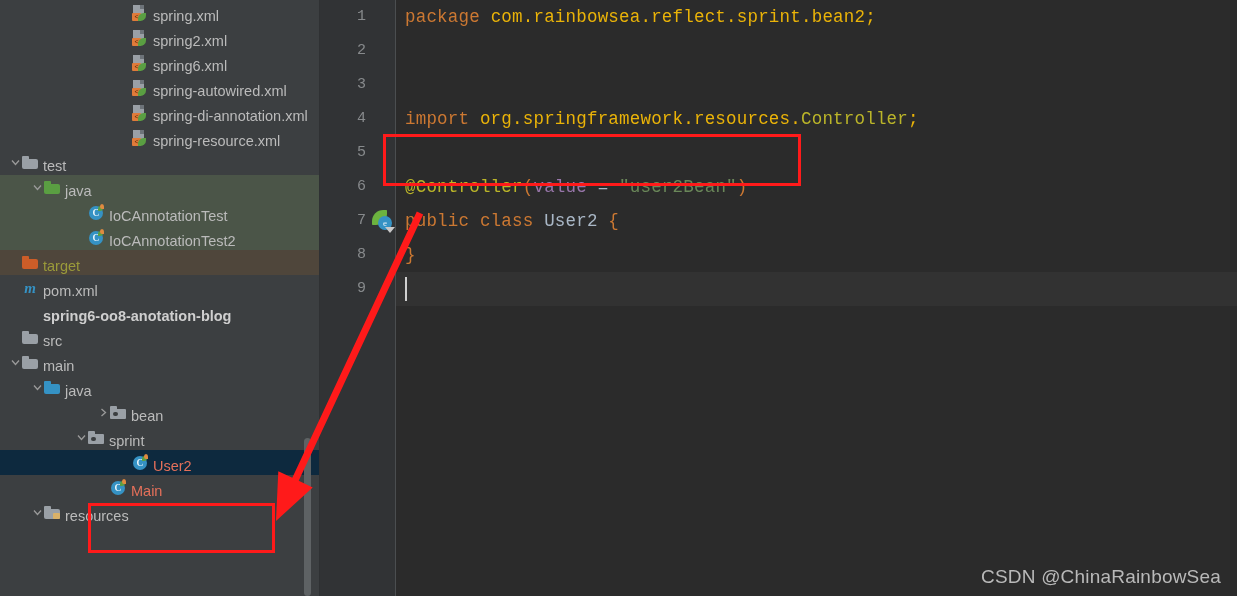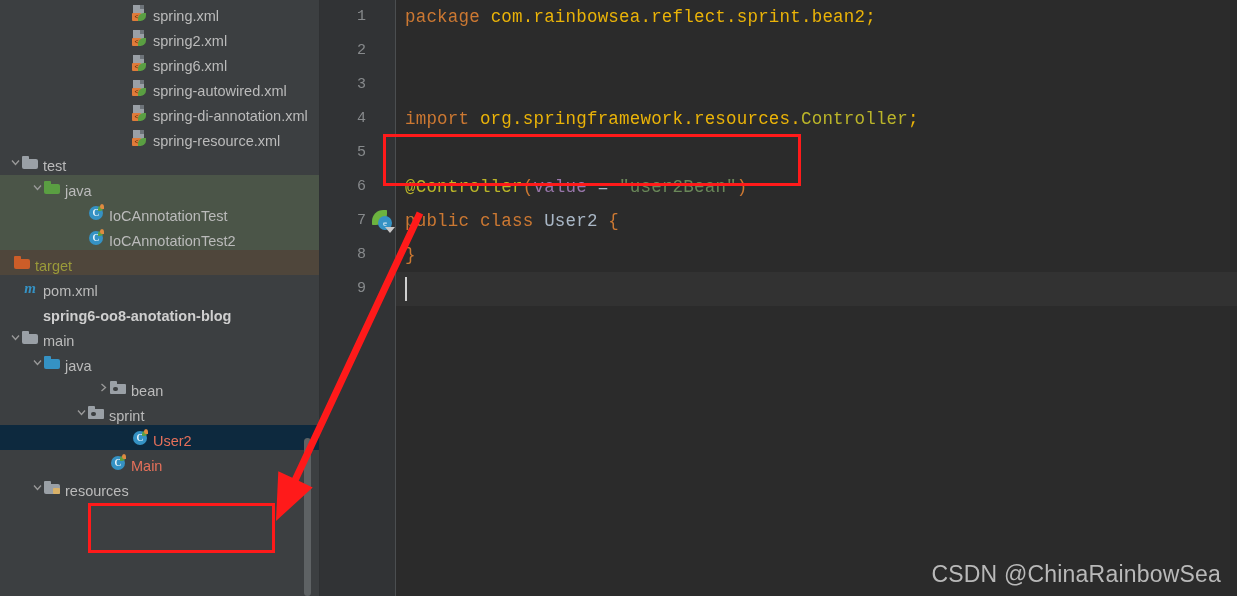--- a/index.html
+++ b/index.html
@@ -140,21 +140,21 @@
   .anno-box {
     position: absolute;
     border: 3px solid #ff1a1a;
     pointer-events: none;
   }
   #anno-arrow { position: absolute; left: 0; top: 0; width: 1237px; height: 596px; pointer-events: none; }
 
   
   #watermark {
     position: absolute; right: 16px; bottom: 8px;
-    color: #b9b9b9; font-size: 23px;
+    color: #b9b9b9; font-size: 19px;
     font-family: "Liberation Sans", sans-serif;
     letter-spacing: 0.2px;
   }
 </style>
 </head>
 <body>
 
 <div id="app">
 
   <div id="sidebar">
@@ -258,37 +258,45 @@
           <span class="arrow empty"></span>
           <span class="ic ic-class">
             <span class="c-circ">C</span>
             <span class="c-leaf">
               <span class="lf-g"></span>
               <span class="lf-o"></span>
             </span>
           </span>
           <span class="tree-label">IoCAnnotationTest2</span>
         </div>
-        <div class="tree-row src-target" style="padding-left: 0;">
+        <div class="tree-row src-target" style="padding-left: 8px;">
           <span class="arrow empty"></span>
           <span class="ic ic-folder orange">
             <span class="f-t"></span>
             <span class="f-b"></span>
           </span>
           <span class="tree-label target">target</span>
         </div>
         <div class="tree-row" style="padding-left: 8px;">
           <span class="arrow empty"></span>
           <span class="ic ic-m">m</span>
           <span class="tree-label">pom.xml</span>
         </div>
         <div class="tree-row" style="padding-left: 8px;">
           <span class="arrow empty"></span>
           <span class="ic" style="width:16px;height:16px"></span>
           <span class="tree-label bold">spring6-oo8-anotation-blog</span>
+        </div>
+        <div class="tree-row" style="padding-left: 8px;">
+          <span class="arrow empty"></span>
+          <span class="ic ic-folder">
+            <span class="f-t"></span>
+            <span class="f-b"></span>
+          </span>
+          <span class="tree-label">src</span>
         </div>
         <div class="tree-row" style="padding-left: 8px;">
           <span class="arrow">
             <svg width="9" height="9" viewBox="0 0 9 9">
               <path d="M1 2.5 L4.5 6.5 L8 2.5" fill="none" stroke="#9a9a9a" stroke-width="1.3"></path>
             </svg>
           </span>
           <span class="ic ic-folder">
             <span class="f-t"></span>
             <span class="f-b"></span>

